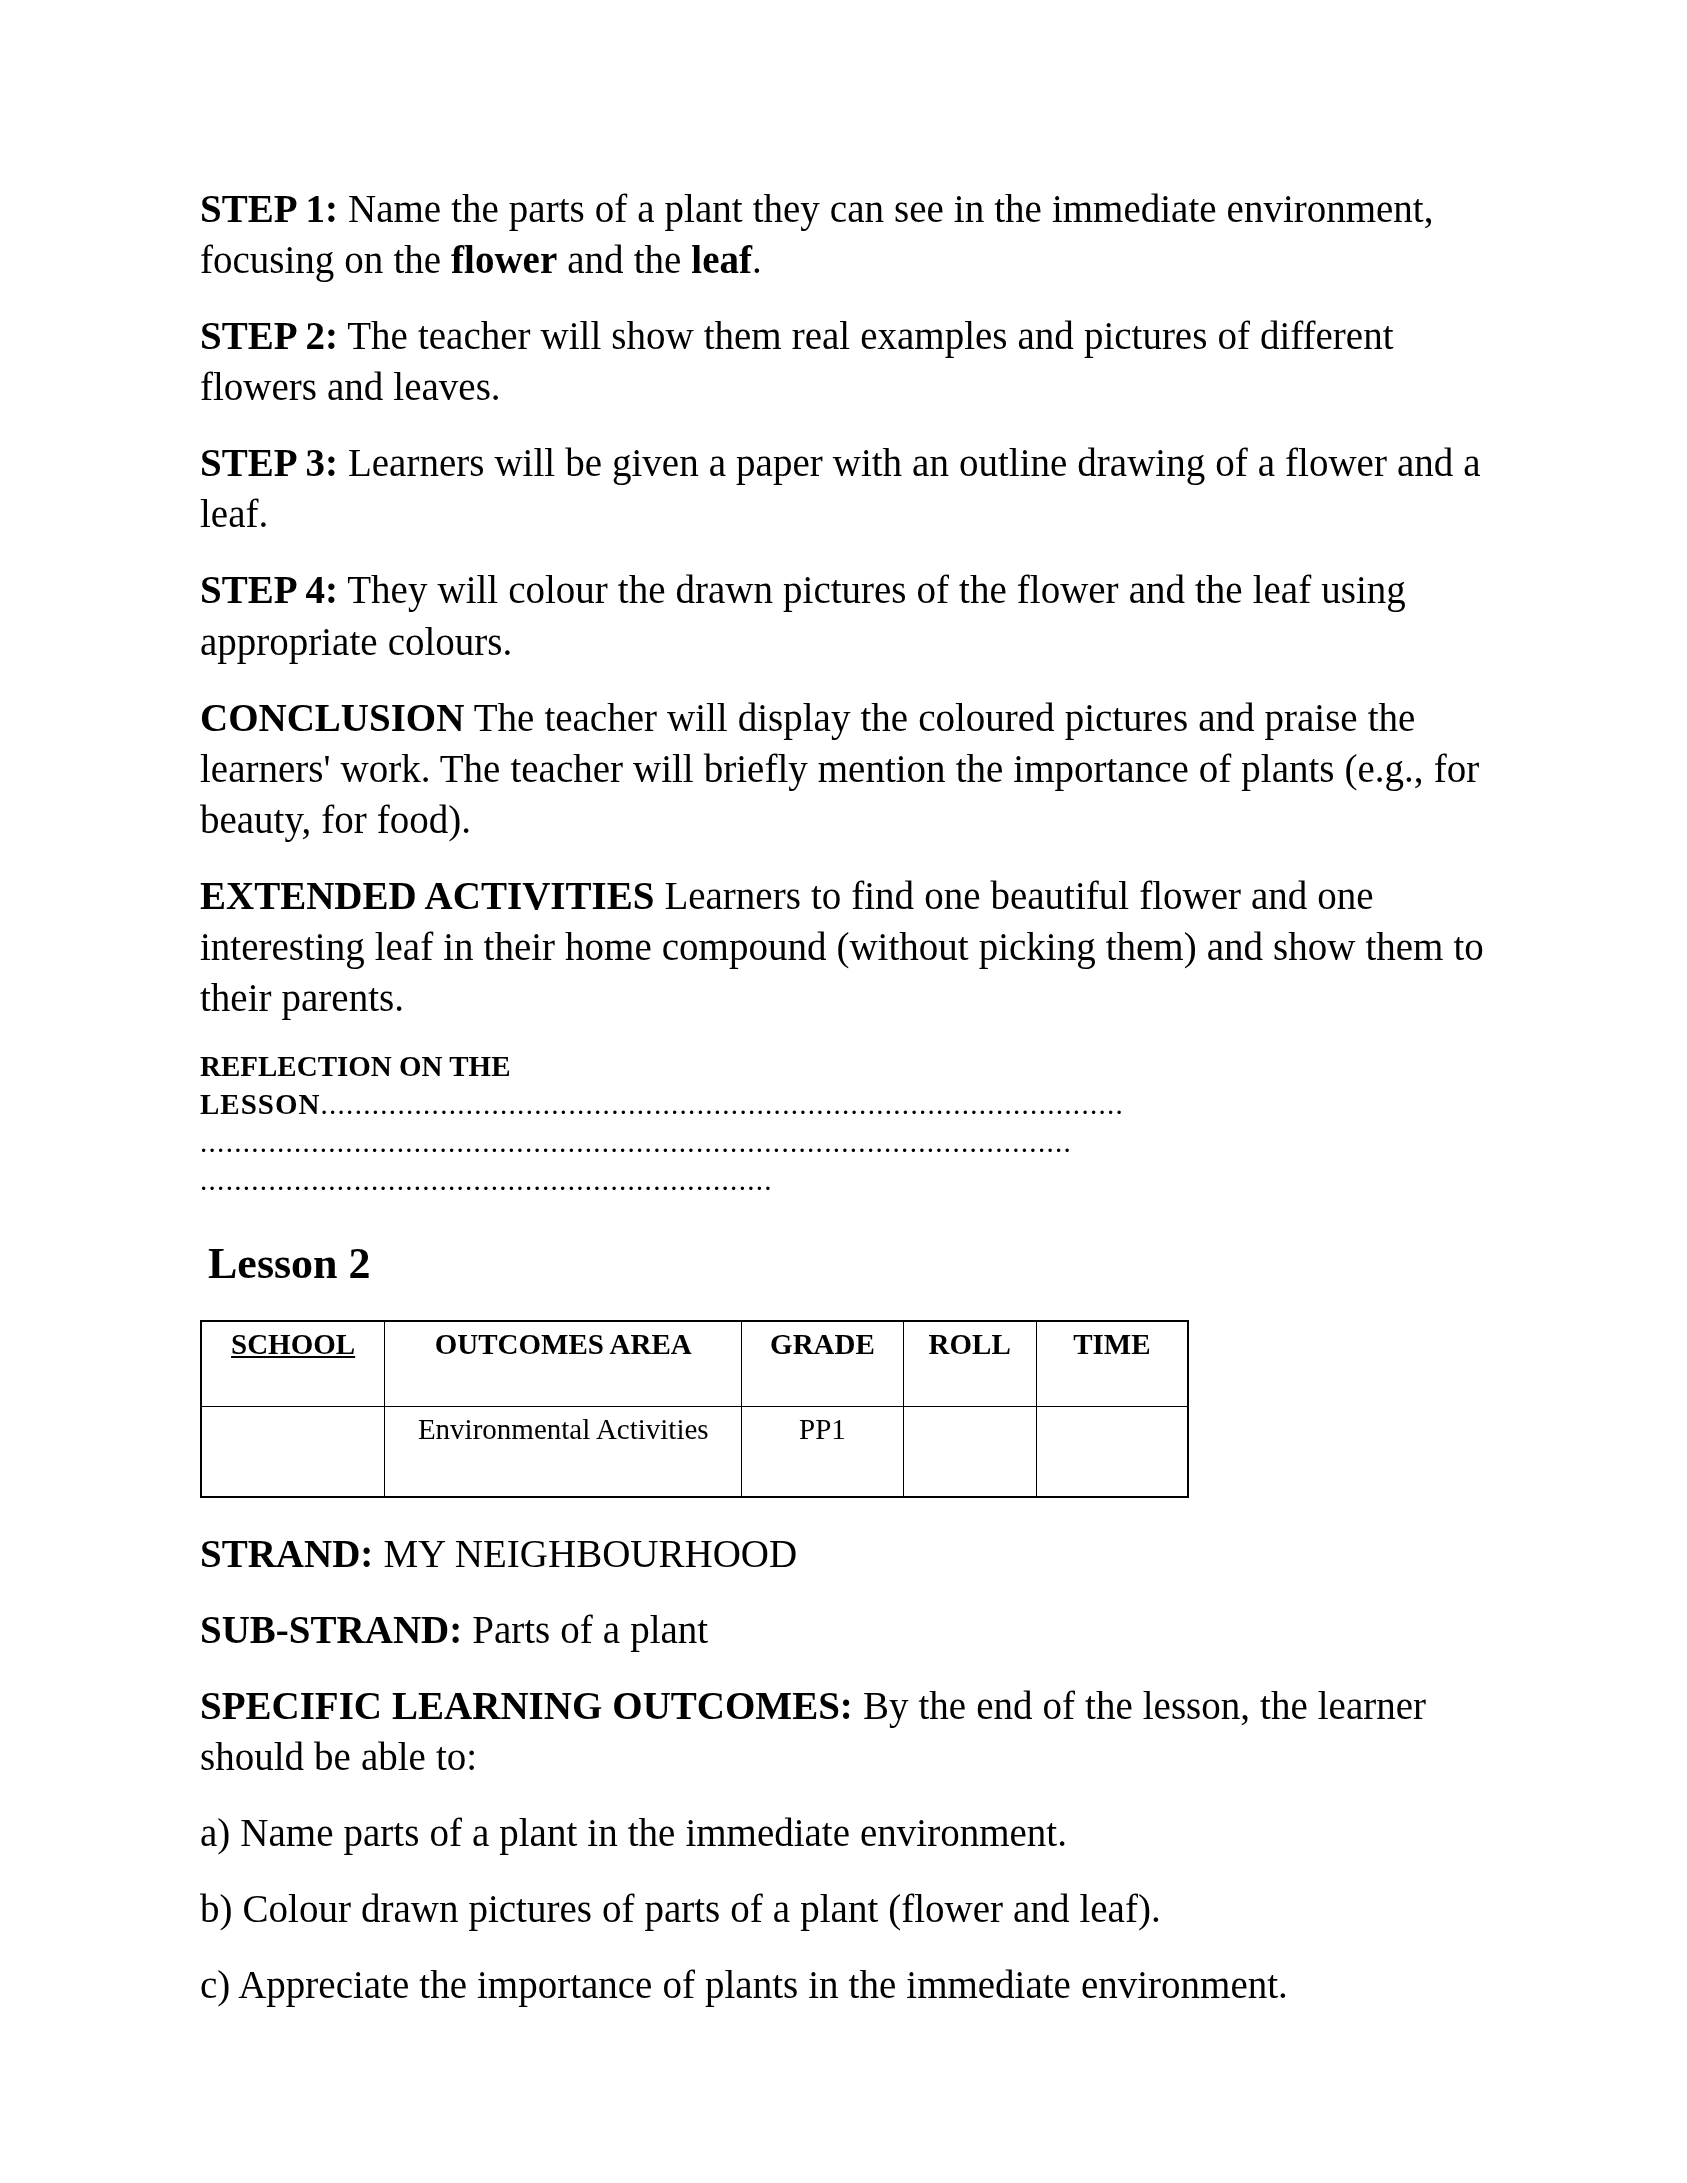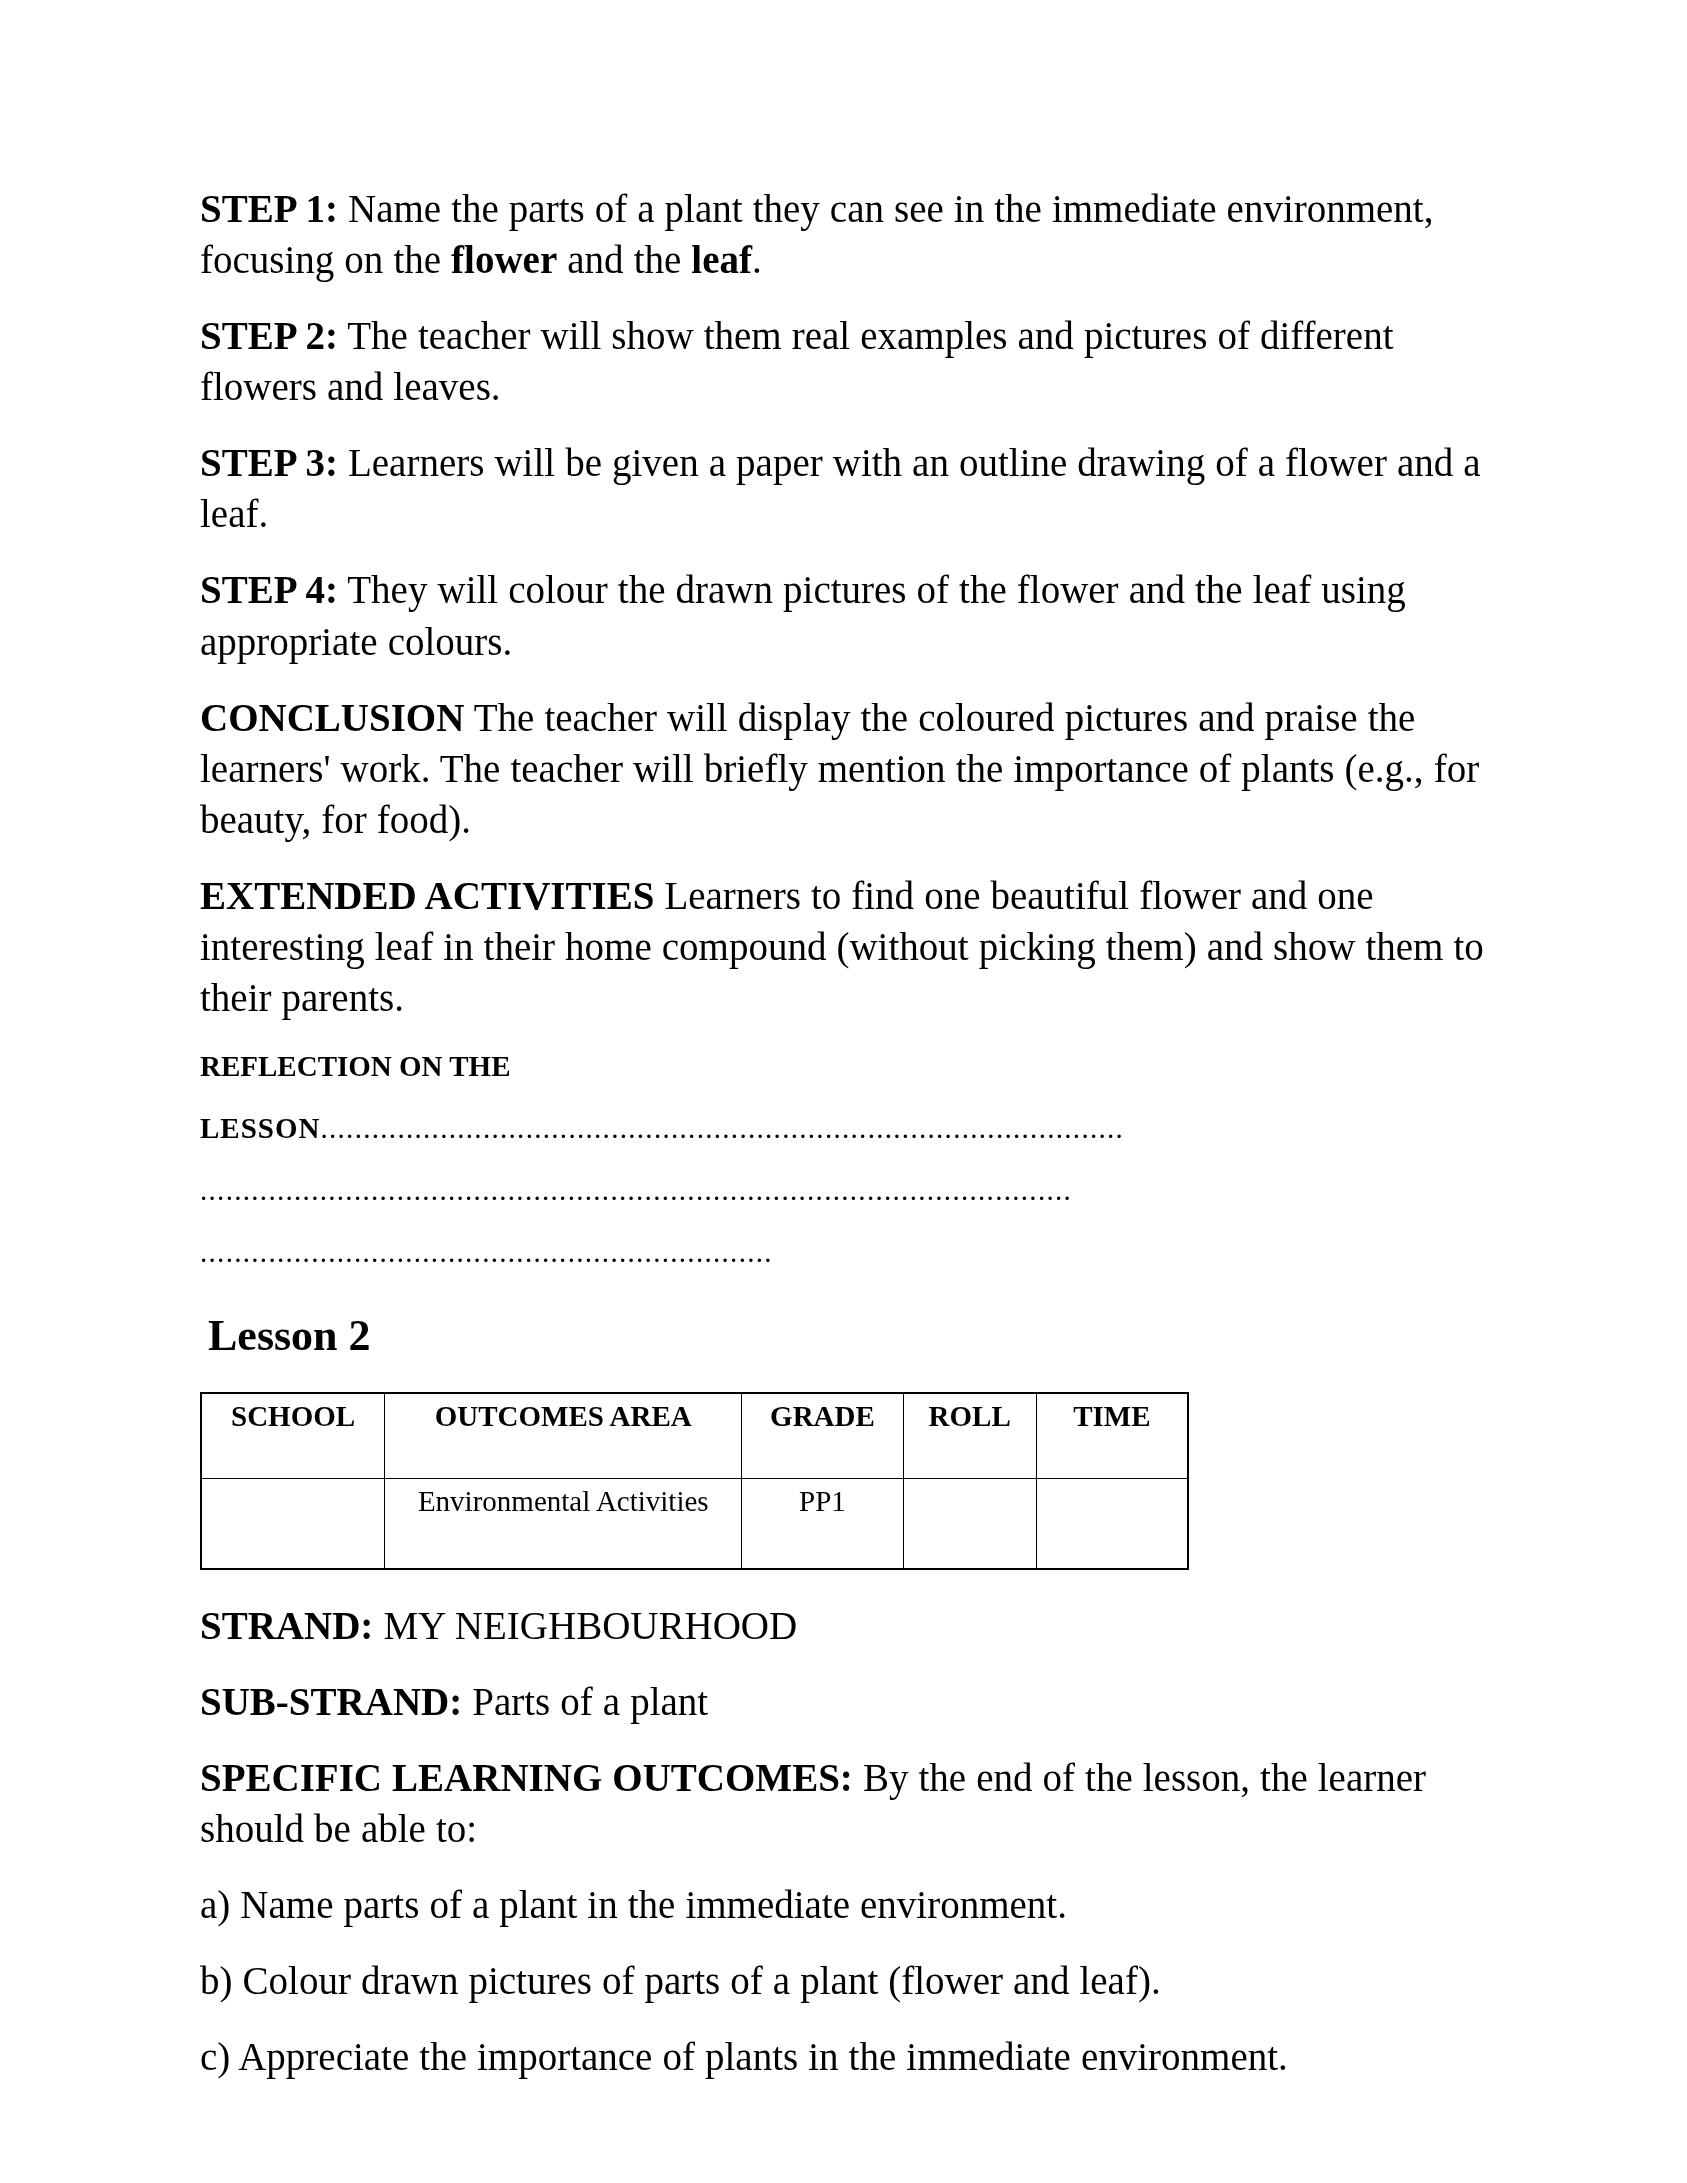--- a/index.html
+++ b/index.html
@@ -53,21 +53,20 @@
   .reflection .rtitle {
     font-weight: bold;
   }
   .dotline {
     display: block;
     white-space: nowrap;
     overflow: hidden;
     font-size: 29px;
     line-height: 1.31;
     letter-spacing: 1px;
-    margin-top: 24px;
   }
   .dotrun {
     letter-spacing: 1.3px;
   }
 
   
   table.info-table {
     border-collapse: collapse;
     table-layout: fixed;
     width: 916px;
@@ -84,21 +83,21 @@
   }
   table.info-table th {
     text-align: center;
     font-weight: bold;
   }
   table.info-table td.body-cell {
     text-align: center;
     font-weight: normal;
     height: 78px;
   }
-  table.info-table th.h-school { width: 169px; }
+  table.info-table th.h-school { width: 169px; text-decoration: underline; }
   table.info-table th.h-area   { width: 343px; }
   table.info-table th.h-grade  { width: 147px; }
   table.info-table th.h-roll   { width: 119px; }
   table.info-table th.h-time   { width: 137px; }
   .hdr-row th { height: 74px; }
 </style>
 </head>
 <body>
 
 <div class="page">

